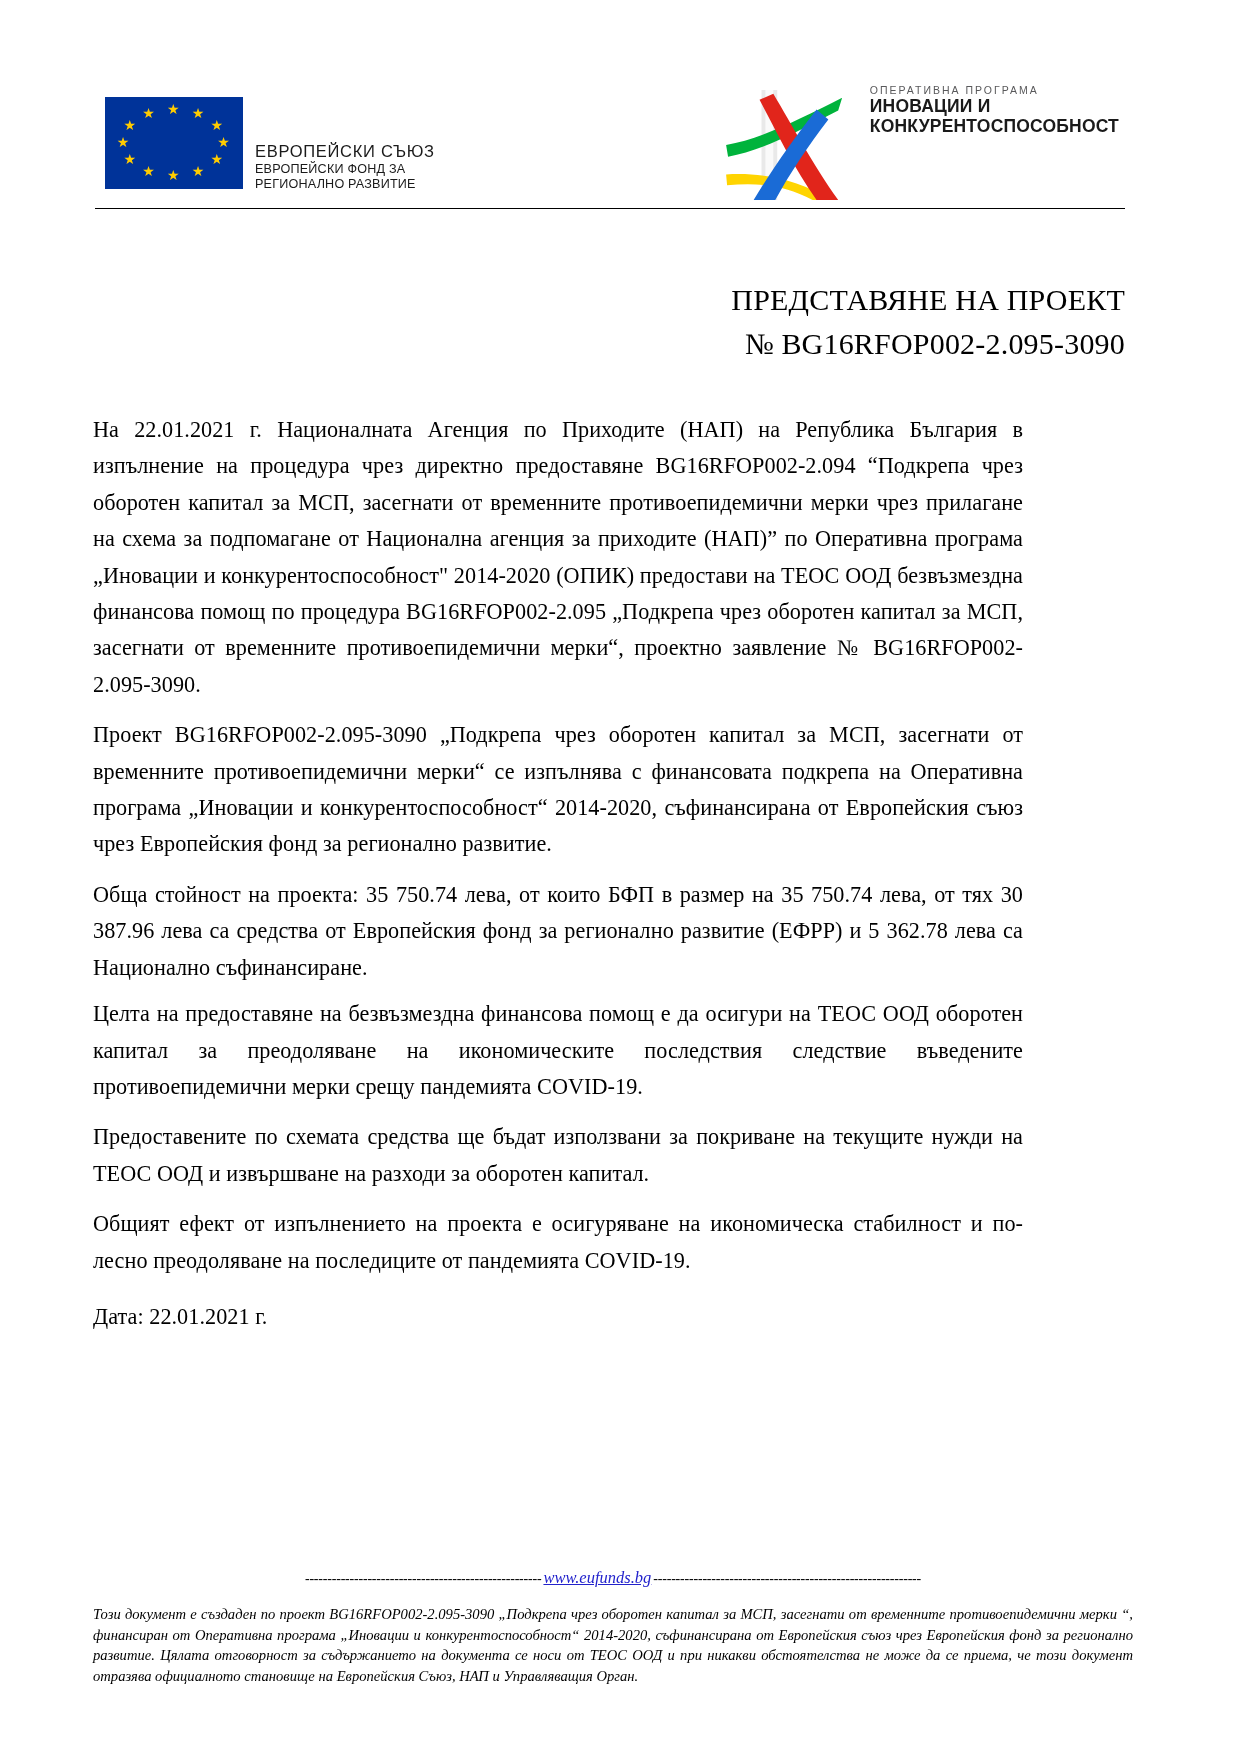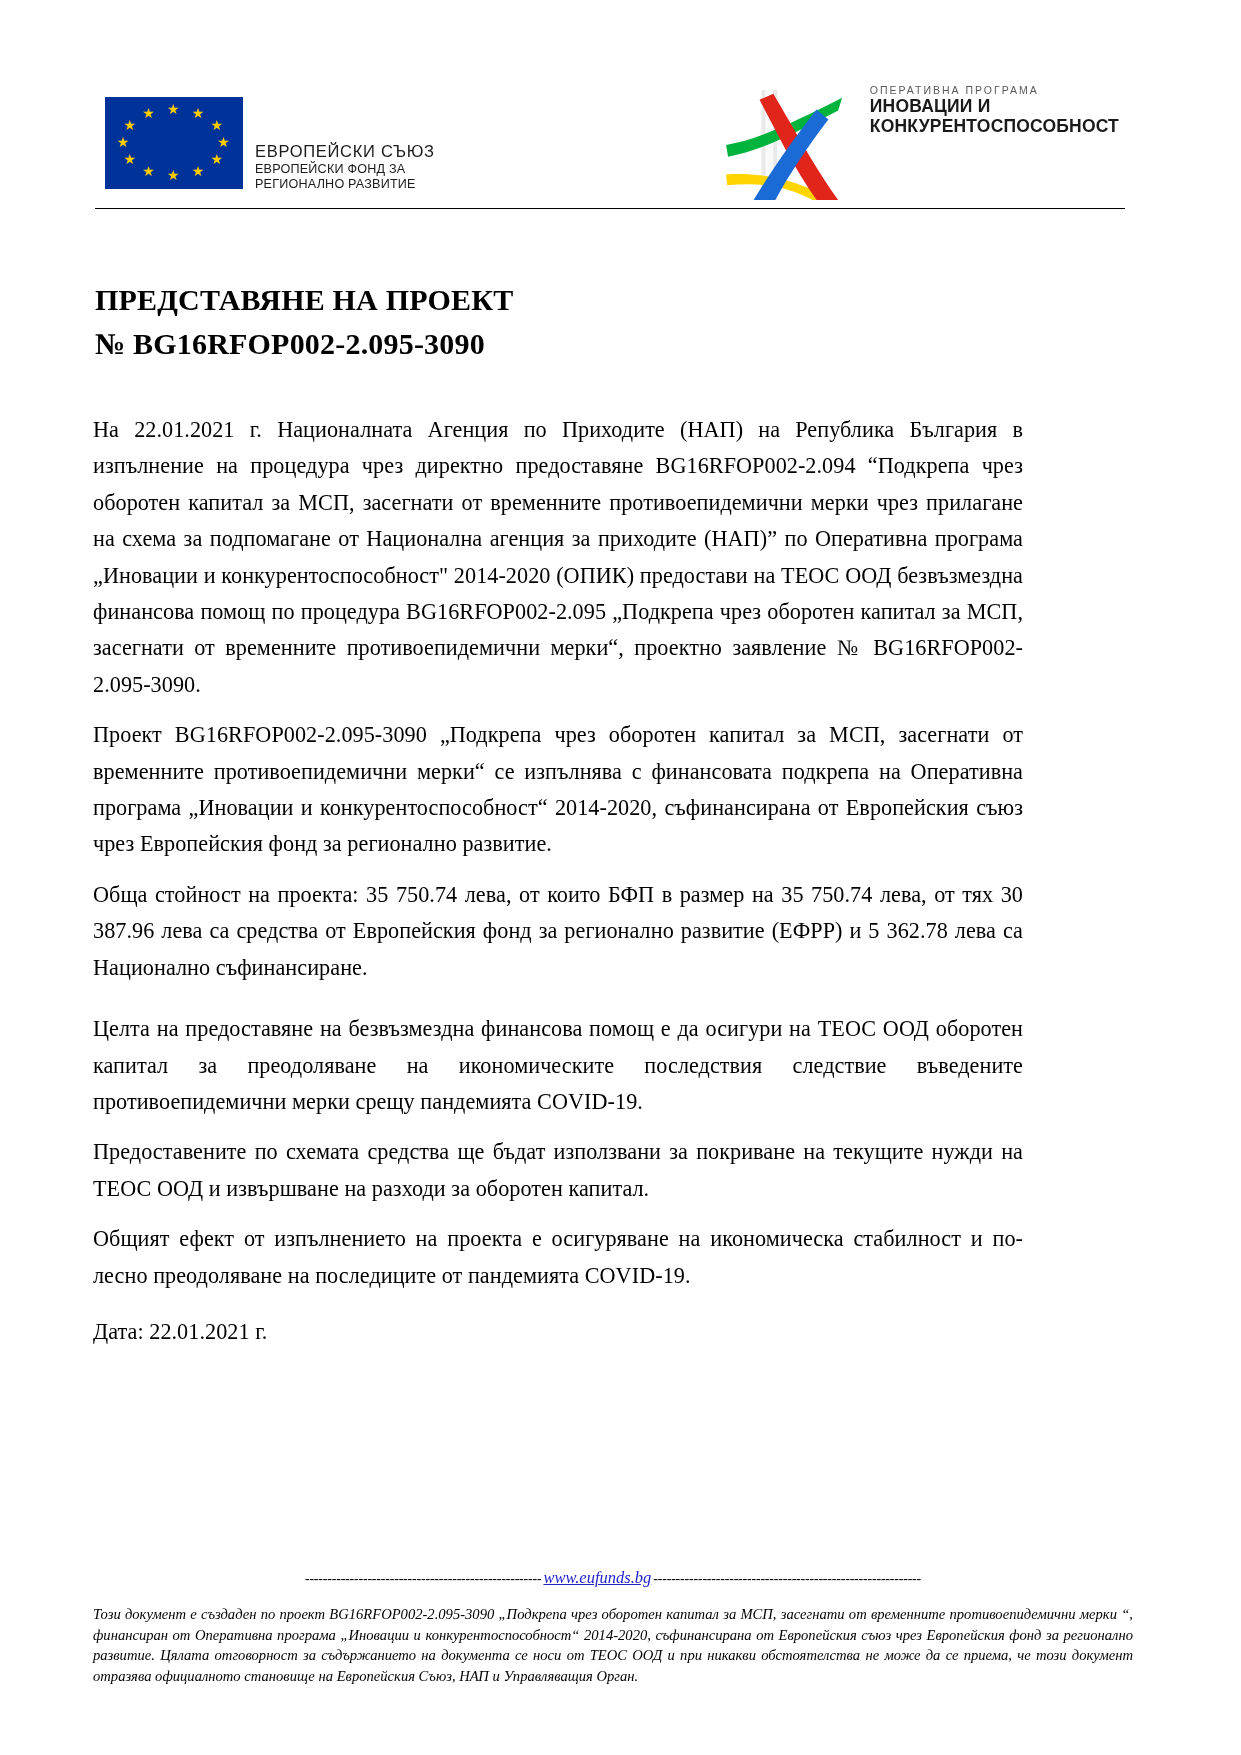--- a/index.html
+++ b/index.html
@@ -116,22 +116,22 @@
     height: 0;
     border-top: 1.6px solid #000000;
   }
 
   
   .doc-title {
     position: absolute;
     left: 95px;
     top: 278px;
     width: 1030px;
-    text-align: left;
-    font-weight: bold;
+    text-align: right;
+    font-weight: normal;
     font-size: 30px;
     line-height: 1.45;
     letter-spacing: 0.2px;
   }
 
   
   .body-area {
     position: absolute;
     left: 93px;
     top: 412px;
@@ -139,21 +139,21 @@
   }
   .body-area p {
     margin: 0 0 14px 0;
     font-size: 22.2px;
     line-height: 1.64;
     text-align: justify;
     text-justify: inter-word;
     letter-spacing: 0.05px;
   }
   .body-area p.tight {
-    margin-bottom: 25px;
+    margin-bottom: 10px;
   }
   .body-area p.date-line {
     text-align: left;
     margin-top: 20px;
   }
 
   
   .footer {
     position: absolute;
     left: 93px;

